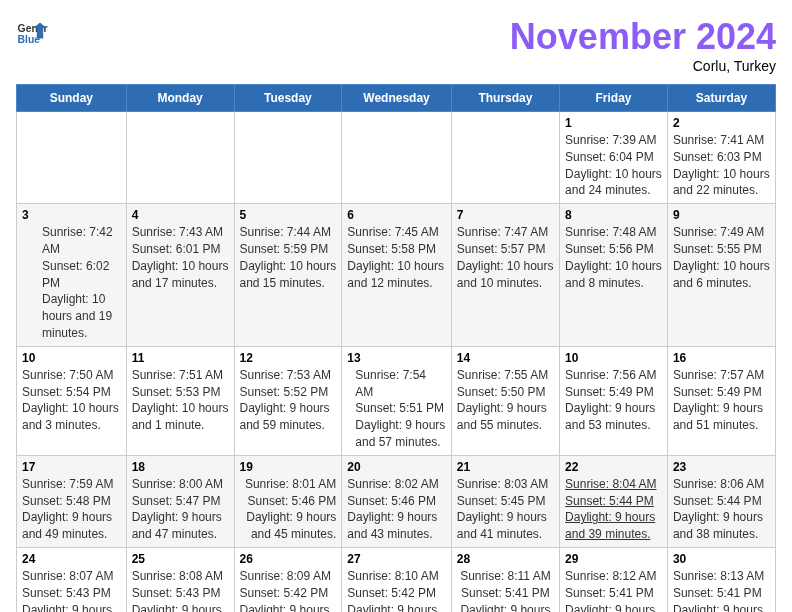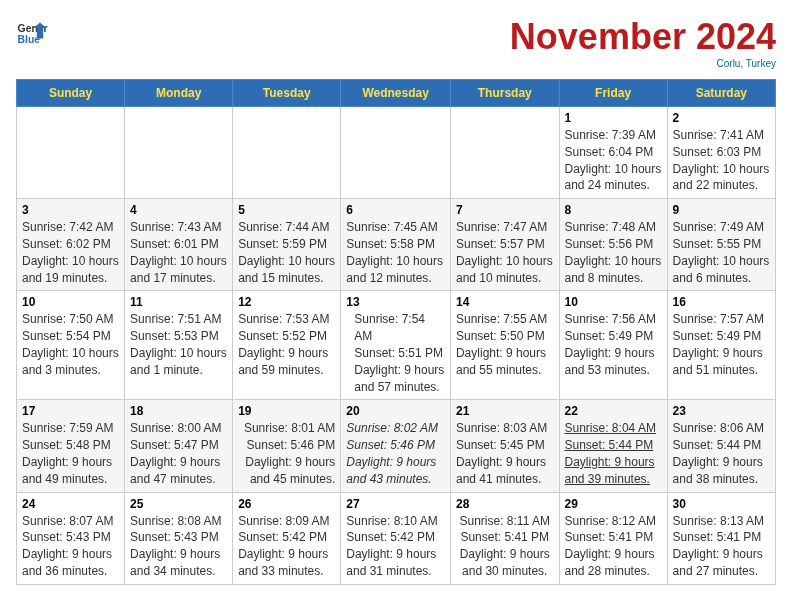--- a/index.html
+++ b/index.html
@@ -22,34 +22,34 @@
       gap: 4px;
     }
     .logo-icon {
       width: 32px;
       height: 32px;
     }
     .title-area { text-align: right; }
     .month-title {
       font-size: 36px;
       font-weight: bold;
-      color: #b91c1c;
+      color: #8b5cf6;
     }
     .location {
-      font-size: 10px;
-      color: #0369a1;
+      font-size: 14px;
+      color: #000000;
     }
     table {
       width: 100%;
       border-collapse: collapse;
       font-size: 11px;
     }
     thead tr th {
       background-color: #2e6db4;
-      color: #fde047;
+      color: #ffffff;
       text-align: center;
       padding: 6px 4px;
       font-size: 12px;
       border: 1px solid #4a87cc;
     }
     tbody tr td {
       border: 1px solid #ccc;
       vertical-align: top;
       padding: 4px 5px;
       width: 113px;
@@ -117,21 +117,21 @@
         <td>
           <span class="day-number">2</span>
           <div class="day-info" style="white-space: pre-line;">Sunrise: 7:41 AM
 Sunset: 6:03 PM
 Daylight: 10 hours and 22 minutes.</div>
         </td>
       </tr>
       <tr>
         <td>
           <span class="day-number">3</span>
-          <div class="day-info" style="white-space: pre-line;">Sunrise: 7:42 AM
+          <div class="day-info" style="white-space: pre-line; margin-left: 20px;">Sunrise: 7:42 AM
 Sunset: 6:02 PM
 Daylight: 10 hours and 19 minutes.</div>
         </td>
         <td>
           <span class="day-number">4</span>
           <div class="day-info" style="white-space: pre-line;">Sunrise: 7:43 AM
 Sunset: 6:01 PM
 Daylight: 10 hours and 17 minutes.</div>
         </td>
         <td>
@@ -223,21 +223,21 @@
 Daylight: 9 hours and 47 minutes.</div>
         </td>
         <td>
           <span class="day-number">19</span>
           <div class="day-info" style="white-space: pre-line; text-align: right;">Sunrise: 8:01 AM
 Sunset: 5:46 PM
 Daylight: 9 hours and 45 minutes.</div>
         </td>
         <td>
           <span class="day-number">20</span>
-          <div class="day-info" style="white-space: pre-line; font-style: italic;">Sunrise: 8:02 AM
+          <div class="day-info" style="white-space: pre-line;">Sunrise: 8:02 AM
 Sunset: 5:46 PM
 Daylight: 9 hours and 43 minutes.</div>
         </td>
         <td>
           <span class="day-number">21</span>
           <div class="day-info" style="white-space: pre-line;">Sunrise: 8:03 AM
 Sunset: 5:45 PM
 Daylight: 9 hours and 41 minutes.</div>
         </td>
         <td>

